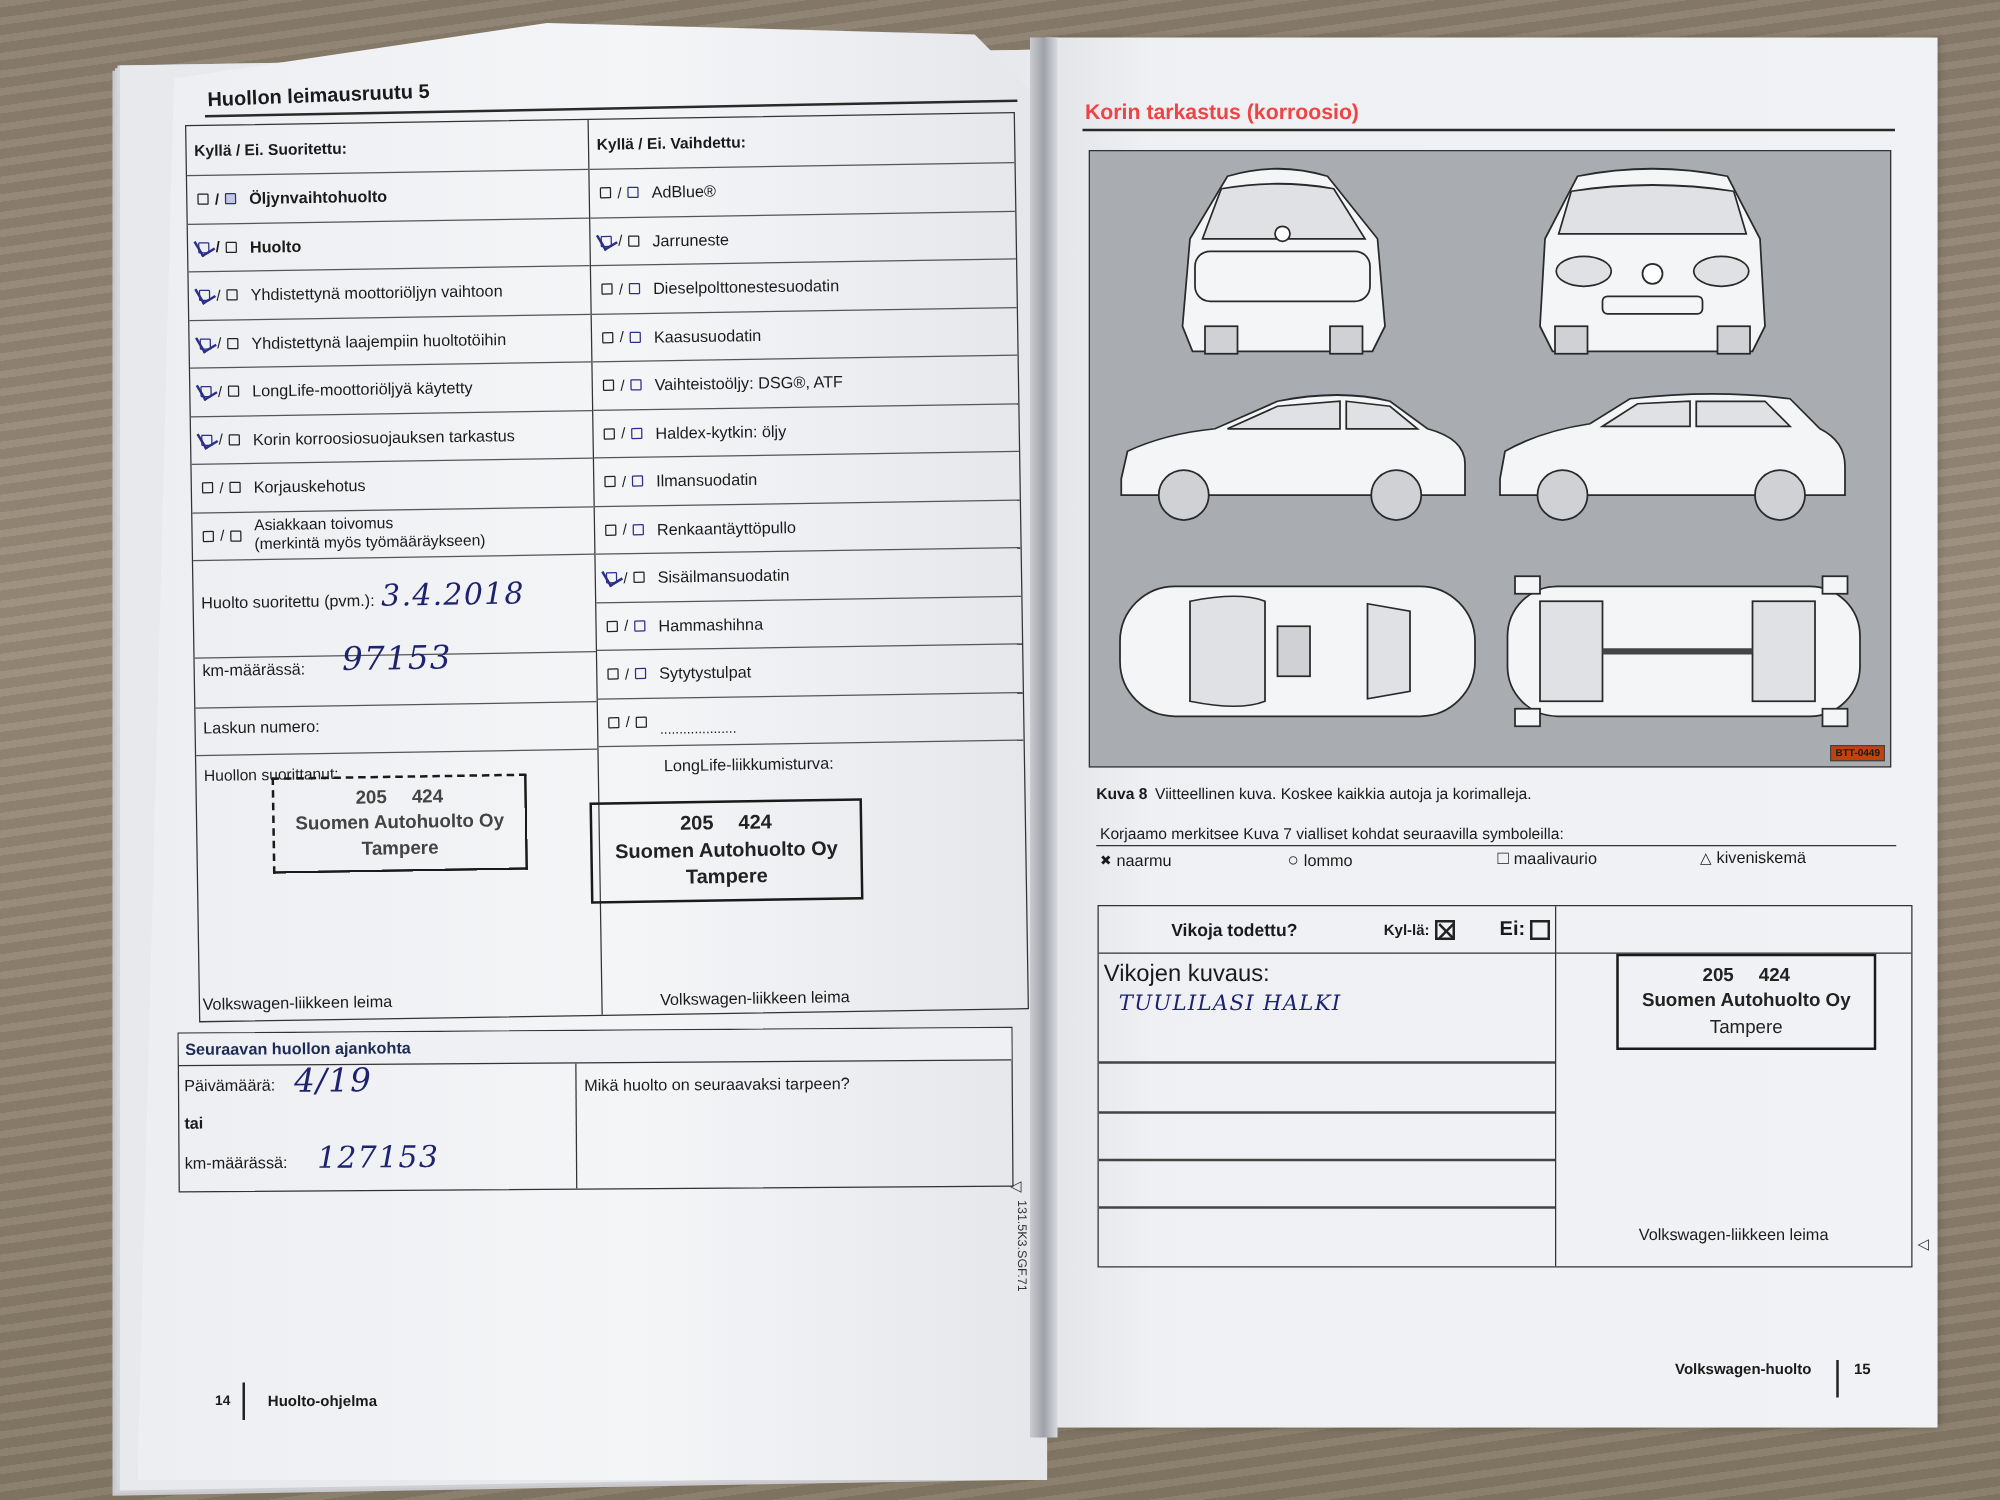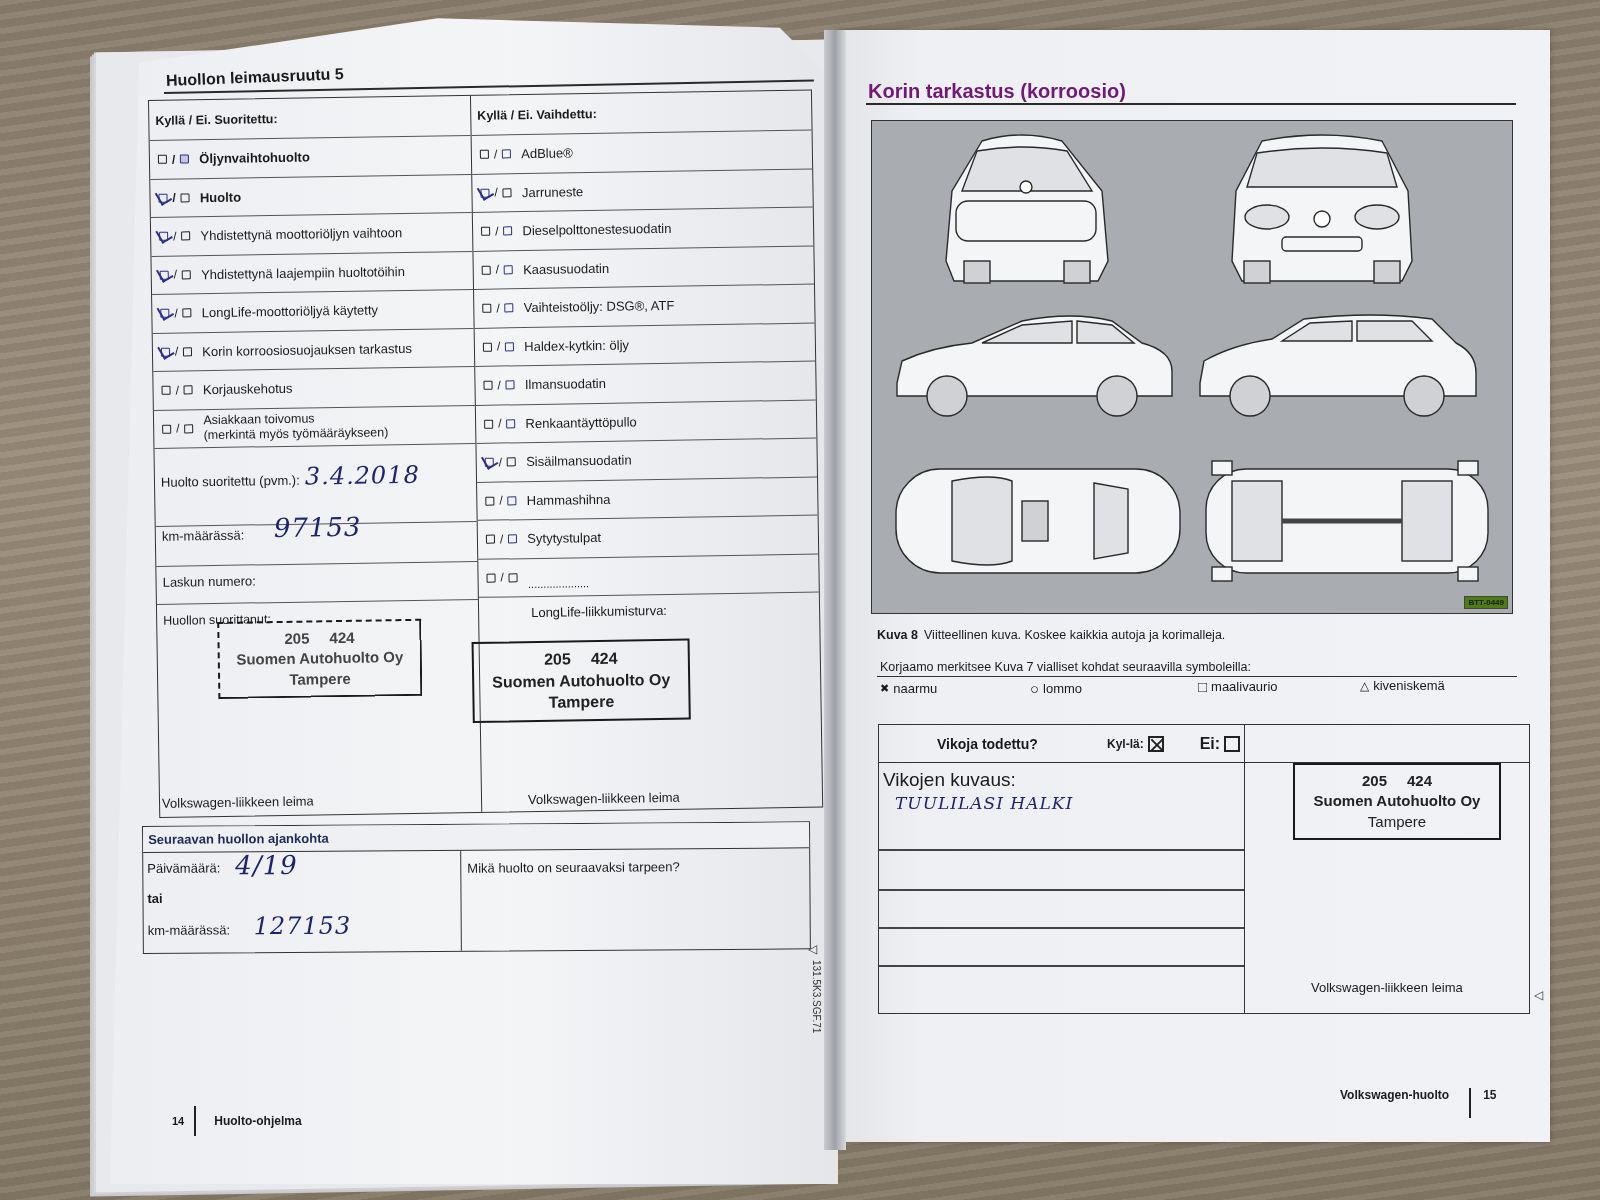--- a/index.html
+++ b/index.html
@@ -96,30 +96,30 @@
   .arrow-tri { position: absolute; font-size: 12px; color: #333; }
   .footer-left { position: absolute; left: 172px; top: 1106px; font-size: 11px; font-weight: bold; display: flex; align-items: center; }
   .footer-left .pg { margin-right: 10px; }
   .footer-left .bar { width: 2px; height: 30px; background: #222; margin-right: 18px; }
   .vertical-code {
     position: absolute; left: 822px; top: 960px; font-size: 10px; color: #333;
     transform: rotate(90deg); transform-origin: left top; white-space: nowrap;
   }
   
   .rp-title {
-    position: absolute; left: 868px; top: 80px; font-size: 20px; font-weight: bold; color: #701a75;
+    position: absolute; left: 868px; top: 80px; font-size: 17px; font-weight: bold; color: #ef4444;
   }
   .rp-title-rule { position: absolute; left: 866px; top: 103px; width: 650px; height: 2px; background: #2a2a2a; }
   .figure {
     position: absolute; left: 871px; top: 120px; width: 642px; height: 494px;
     background: #a9acb0; border: 1.5px solid #333;
   }
   .figure svg { position: absolute; left: 0; top: 0; }
   .fig-code {
-    position: absolute; right: 4px; bottom: 4px; background: #4d7c0f; font-size: 8px; font-weight: bold;
+    position: absolute; right: 4px; bottom: 4px; background: #c2410c; font-size: 8px; font-weight: bold;
     padding: 1px 3px; border: 1px solid #444;
   }
   .caption { position: absolute; left: 877px; top: 628px; font-size: 12.5px; }
   .caption b { margin-right: 6px; }
   .legend-intro { position: absolute; left: 880px; top: 660px; font-size: 12.5px; }
   .legend-rule { position: absolute; left: 877px; top: 676px; width: 640px; height: 1px; background: #333; }
   .legend {
     position: absolute; left: 880px; top: 680px; width: 640px; font-size: 13px; display: flex;
   }
   .legend .item { display: flex; align-items: center; gap: 4px; }

